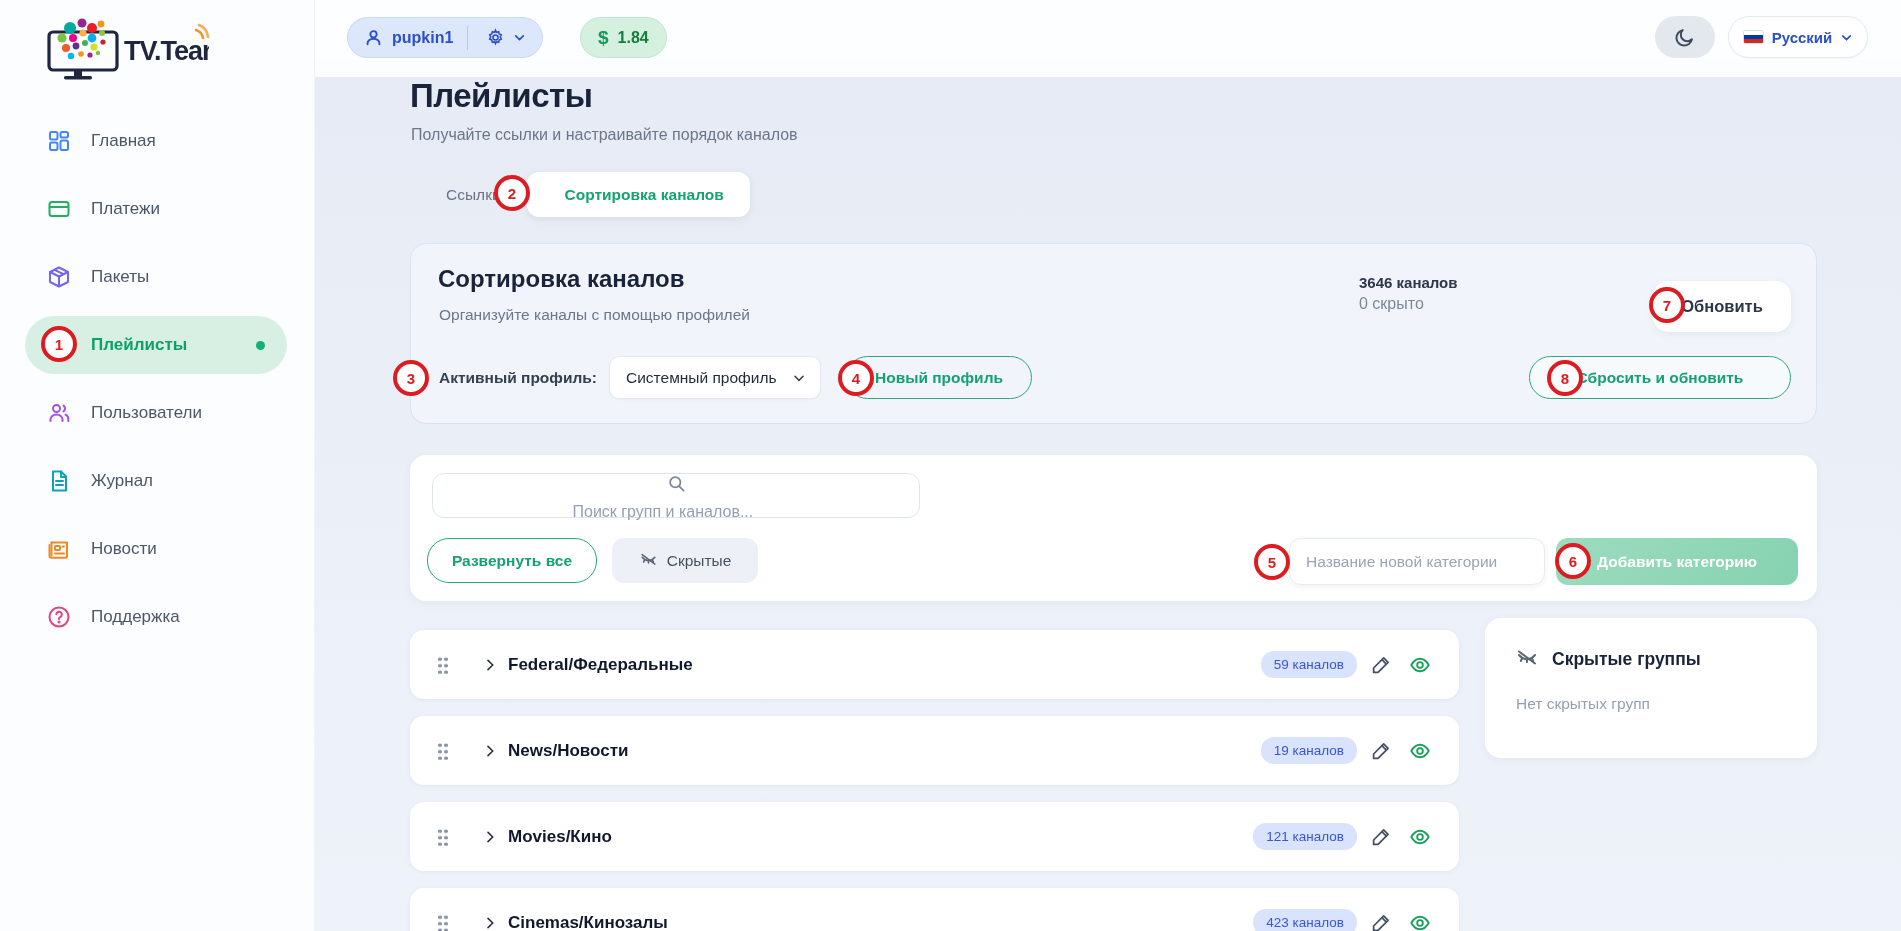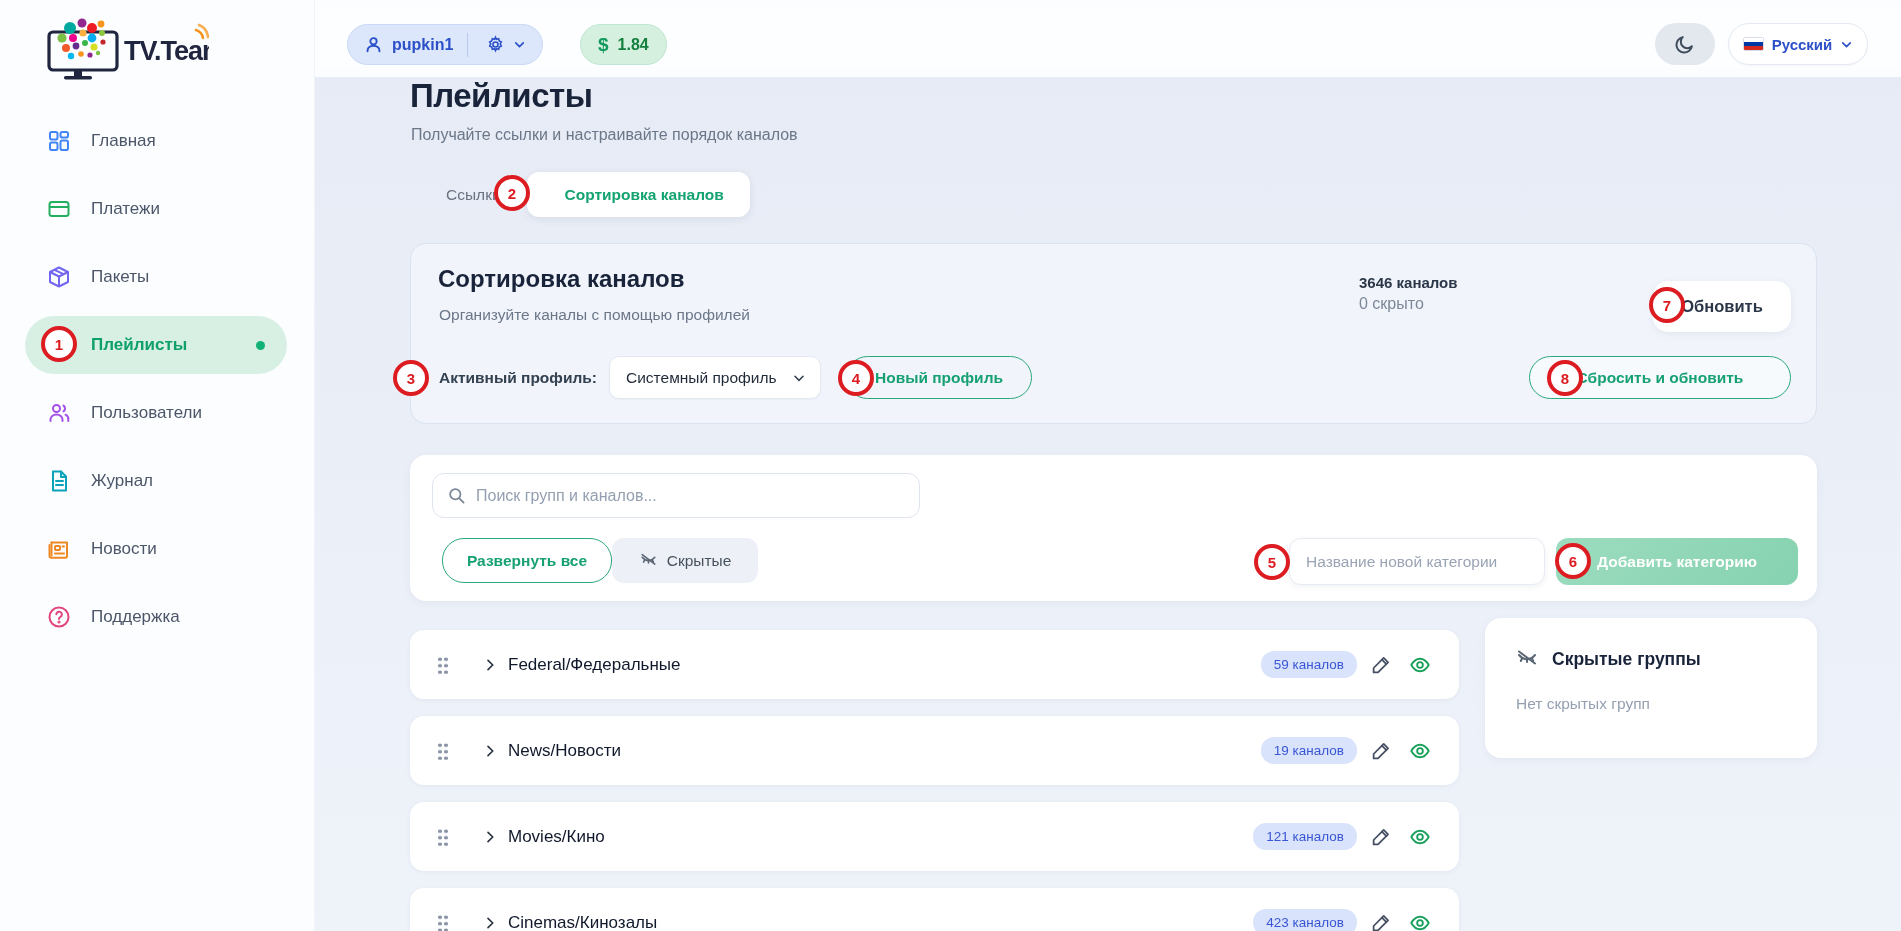--- a/index.html
+++ b/index.html
@@ -12,21 +12,21 @@
   .logo { position:absolute; left:44px; top:16px; }
   .nav { position:absolute; left:0; top:110px; width:100%; }
   .nav-item { position:absolute; left:25px; width:262px; height:58px; display:flex; align-items:center; gap:20px; padding:0 22px; border-radius:29px; cursor:pointer; }
   .nav-item .nav-label { font-size:17px; color:#4b5768; }
   .nav-item.active { background:#d8f0e4; }
   .nav-item.active .nav-label { color:#0ea06b; font-weight:bold; }
   .nav-dot { position:absolute; right:22px; width:9px; height:9px; border-radius:50%; background:#12b277; }
 
   
   .main { position:absolute; left:315px; top:0; right:0; bottom:0; }
-  .topbar { position:absolute; left:0; top:7px; right:0; height:60px; background:#fdfeff; z-index:4; }
+  .topbar { position:absolute; left:0; top:0; right:0; height:60px; background:#fdfeff; z-index:4; }
   .user-pill { position:absolute; left:32px; top:17px; height:41px; display:flex; align-items:center; background:#dde7fb; border:1px solid #c9d8f6; border-radius:21px; padding:0 10px 0 16px; }
   .user-pill .uname { color:#2b50c8; font-weight:bold; font-size:16px; margin:0 14px 0 9px; }
   .pill-divider { width:1px; height:24px; background:#b9c9ee; margin-right:12px; }
   .gear-wrap { display:flex; align-items:center; gap:8px; padding:4px 6px; }
   .balance-pill { position:absolute; left:265px; top:17px; height:41px; display:flex; align-items:center; gap:9px; background:#d6f0e0; border:1px solid #bfe6d2; border-radius:21px; padding:0 17px; }
   .balance-pill .cur { color:#13995e; font-weight:bold; font-size:19px; }
   .balance-pill .amt { color:#15803d; font-weight:bold; font-size:16px; }
   .moon-btn { position:absolute; left:1340px; top:16px; width:60px; height:42px; background:#e3e8ef; border-radius:21px; display:flex; align-items:center; justify-content:center; cursor:pointer; }
   .lang-pill { position:absolute; left:1413px; top:16px; width:140px; height:42px; background:#ffffff; border:1px solid #e4e9f3; border-radius:21px; display:flex; align-items:center; justify-content:center; gap:8px; cursor:pointer; box-shadow:0 1px 2px rgba(20,30,60,.04); }
   .flag { width:21px; height:14px; border-radius:2px; overflow:hidden; border:1px solid #d8dee9; display:flex; flex-direction:column; }
@@ -50,35 +50,35 @@
   .btn-green-outline { background:transparent; border:1.5px solid #2aa87c; border-radius:22px; color:#17a173; font-size:15.5px; font-weight:bold; display:flex; align-items:center; justify-content:center; cursor:pointer; }
   .new-profile-btn { position:absolute; left:435px; top:112px; width:186px; height:43px; }
   .reset-btn { position:absolute; left:1118px; top:112px; width:262px; height:43px; background:#f7fafd; }
   .stats { position:absolute; left:948px; top:30px; width:270px; }
   .stats .total { font-size:15px; font-weight:bold; color:#2b3648; }
   .stats .hidden-cnt { font-size:16px; color:#7c8798; margin-top:4px; }
   .refresh-btn { position:absolute; left:1242px; top:37px; width:138px; height:51px; background:#ffffff; border:none; border-radius:15px; font-size:16.5px; font-weight:bold; color:#2b3648; display:flex; align-items:center; justify-content:center; box-shadow:0 2px 8px rgba(20,35,70,.07); cursor:pointer; }
 
   
   .filter-card { position:absolute; left:95px; top:378px; width:1407px; height:146px; background:#ffffff; border-radius:16px; box-shadow:0 2px 10px rgba(20,35,70,.05); }
-  .search-box { position:absolute; left:22px; top:18px; width:488px; height:45px; border:1px solid #dfe5ee; border-radius:12px; display:flex; align-items:center; padding:0 14px; gap:10px; background:#fff; }
+  .search-box { position:absolute; left:22px; top:18px; width:488px; height:45px; border:1px solid #dfe5ee; border-radius:12px; display:flex; align-items:center; padding:0 14px; gap:10px; background:#fff;flex-direction:column; }
   .search-box input { border:none; outline:none; flex:1; font-size:16px; color:#1f2937; font-family:"Liberation Sans",sans-serif; background:transparent; }
   .search-box input::placeholder { color:#94a0b1; }
-  .expand-btn { position:absolute; left:32px; top:83px; width:170px; height:45px; background:#fff; }
+  .expand-btn { position:absolute; left:17px; top:83px; width:170px; height:45px; background:#fff; }
   .hidden-btn { position:absolute; left:202px; top:83px; width:146px; height:45px; background:#edf0f6; border:none; border-radius:12px; display:flex; align-items:center; justify-content:center; gap:9px; font-size:15.5px; color:#47525f; cursor:pointer; }
   .cat-input { position:absolute; left:879px; top:83px; width:256px; height:47px; border:1px solid #e6eaf2; border-radius:12px; padding:0 16px; font-size:15.5px; color:#1f2937; font-family:"Liberation Sans",sans-serif; outline:none; box-shadow:0 2px 6px rgba(20,35,70,.06); }
   .cat-input::placeholder { color:#9aa4b4; }
   .add-cat-btn { position:absolute; left:1146px; top:83px; width:242px; height:47px; background:linear-gradient(135deg,#9cdcbf,#86d2b0); border:none; border-radius:12px; color:#ffffff; font-size:15.5px; font-weight:bold; cursor:pointer; }
 
   
   .groups { position:absolute; left:95px; top:553px; width:1049px; }
   .group-row { width:1049px; height:69px; background:#ffffff; border-radius:14px; box-shadow:0 1px 5px rgba(20,35,70,.05); margin-bottom:17px; display:flex; align-items:center; padding:0 24px 0 27px; }
   .drag-handle { width:12px; height:18px; background-image:radial-gradient(circle,#8a94a6 1.7px,transparent 2px); background-size:6px 6.5px; cursor:grab; }
   .row-chevron { margin-left:33px; cursor:pointer; }
-  .group-name { margin-left:10px; font-size:17px; font-weight:normal; color:#10192b; }
+  .group-name { margin-left:10px; font-size:17px; font-weight:bold; color:#10192b; }
   .row-spacer { flex:1; }
   .count-badge { background:#d9e3fb; color:#3a56d4; font-size:13.5px; border-radius:13px; padding:6px 13px; white-space:nowrap; }
   .row-icon-btn { width:30px; height:30px; border:none; background:transparent; display:flex; align-items:center; justify-content:center; cursor:pointer; margin-left:9px; }
 
   
   .hidden-panel { position:absolute; left:1170px; top:541px; width:332px; height:140px; background:#ffffff; border-radius:16px; box-shadow:0 2px 10px rgba(20,35,70,.05); }
   .hidden-panel-head { position:absolute; left:30px; top:29px; display:flex; align-items:center; gap:13px; font-size:17.5px; font-weight:bold; color:#19233a; }
   .hidden-panel-empty { position:absolute; left:31px; top:77px; font-size:15.5px; color:#94a0b1; }
 
   

